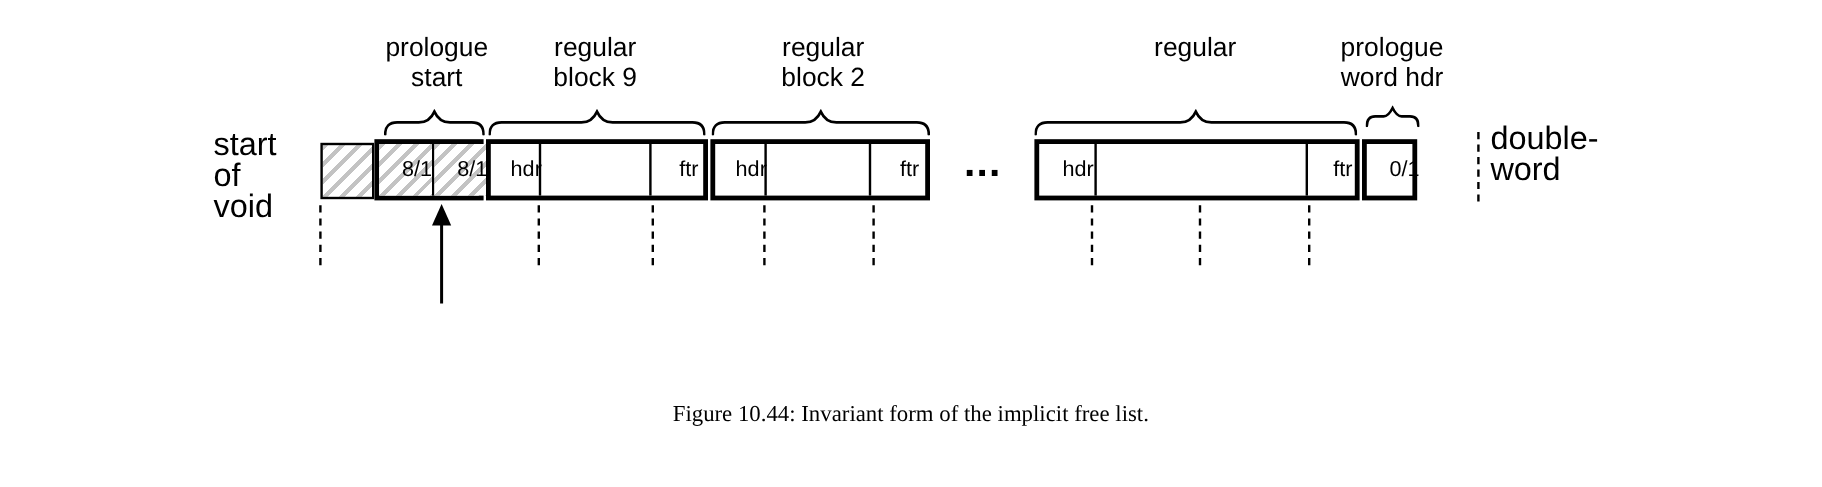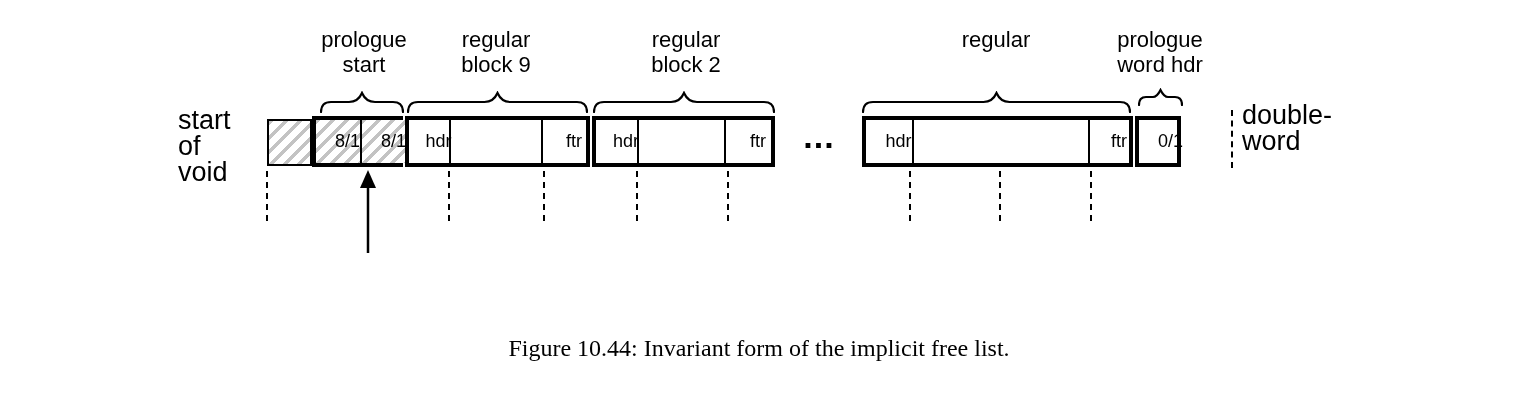--- a/index.html
+++ b/index.html
@@ -41,21 +41,21 @@
     position:absolute; left:793px; top:117px; width:52px; text-align:center;
     font-size:34px; font-weight:bold; letter-spacing:1px;
   }
   .code {
     position:absolute; left:222px; top:260px;
     font-family:"Liberation Mono", monospace; font-weight:bold; font-size:21px;
     white-space:pre;
   }
   .caption {
     position:absolute; left:0; top:335px; width:1518px; text-align:center;
-    font-family:"Liberation Serif", serif; font-size:24px;
+    font-family:"Liberation Serif", serif; font-size:19px;
   }
   svg { display:block; }
 </style>
 </head>
 <body>
 
 <div class="canvas">
 
   <div class="toplabel b" style="left:279px">
     <div>prologue</div>

